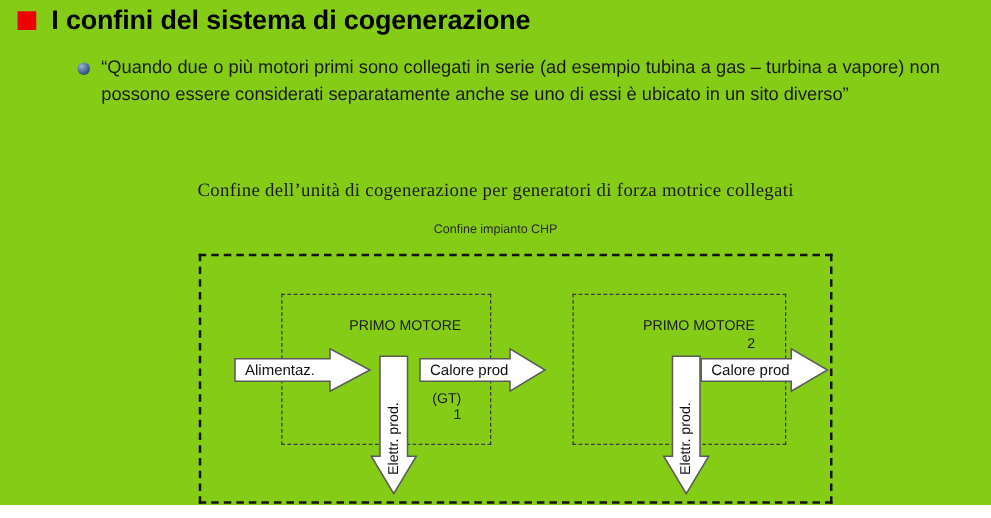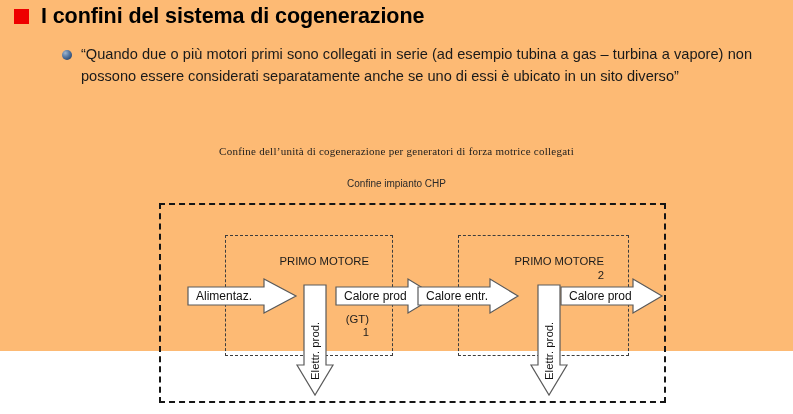--- a/index.html
+++ b/index.html
@@ -5,22 +5,22 @@
   * { box-sizing: border-box; }
   html, body {
     margin: 0; padding: 0;
     width: 793px; height: 414px;
     background: #ffffff;
     font-family: "Liberation Sans", sans-serif;
     overflow: hidden;
   }
   #slide {
     position: relative;
-    width: 793px; height: 351px;
-    background: #fdba74;
+    width: 793px; height: 404px;
+    background: #84cc16;
   }
 
   
   #title-row {
     position: absolute;
     left: 14px; top: 4px;
     display: flex;
     align-items: center;
     gap: 12px;
   }
@@ -63,21 +63,21 @@
     text-justify: inter-word;
   }
 
   
   #figure-caption {
     position: absolute;
     left: 0; top: 145px;
     width: 793px;
     text-align: center;
     font-family: "Liberation Serif", serif;
-    font-size: 11px;
+    font-size: 15px;
     color: #1c1c1c;
     letter-spacing: 0.25px;
   }
 
   
   #chp-label {
     position: absolute;
     left: 0; top: 178px;
     width: 793px;
     text-align: center;
@@ -215,26 +215,20 @@
       <div class="lbl">Alimentaz.</div>
     </div>
 
     <div class="arrow-h" id="arrow-calore-prod-1">
       <svg width="100" height="34" viewBox="0 0 100 34" preserveAspectRatio="none">
         <polygon points="0,8 72,8 72,0 100,17 72,34 72,26 0,26" fill="#ffffff" stroke="#5a5a5a" stroke-width="1.2"></polygon>
       </svg>
       <div class="lbl">Calore prod</div>
     </div>
 
-    <div class="arrow-h" id="arrow-calore-entr">
-      <svg width="100" height="34" viewBox="0 0 100 34" preserveAspectRatio="none">
-        <polygon points="0,8 72,8 72,0 100,17 72,34 72,26 0,26" fill="#ffffff" stroke="#5a5a5a" stroke-width="1.2"></polygon>
-      </svg>
-      <div class="lbl">Calore entr.</div>
-    </div>
 
     <div class="arrow-h" id="arrow-calore-prod-2">
       <svg width="101" height="34" viewBox="0 0 101 34" preserveAspectRatio="none">
         <polygon points="0,8 72,8 72,0 101,17 72,34 72,26 0,26" fill="#ffffff" stroke="#5a5a5a" stroke-width="1.2"></polygon>
       </svg>
       <div class="lbl">Calore prod</div>
     </div>
 
     <div class="arrow-v" id="arrow-elettr-1">
       <svg width="36" height="110" viewBox="0 0 36 110" preserveAspectRatio="none">

